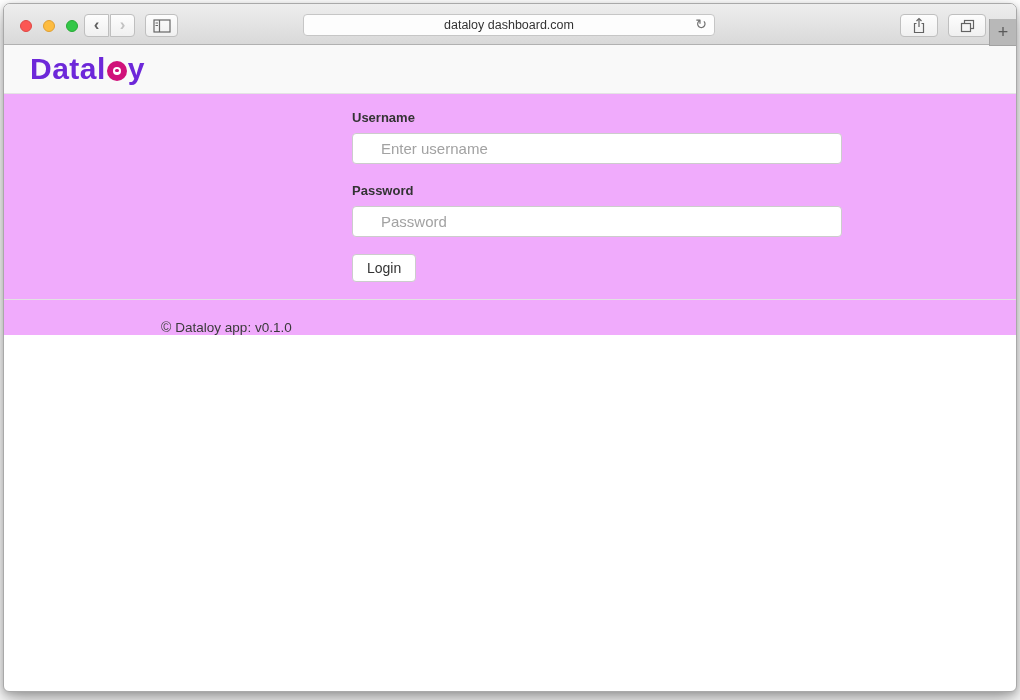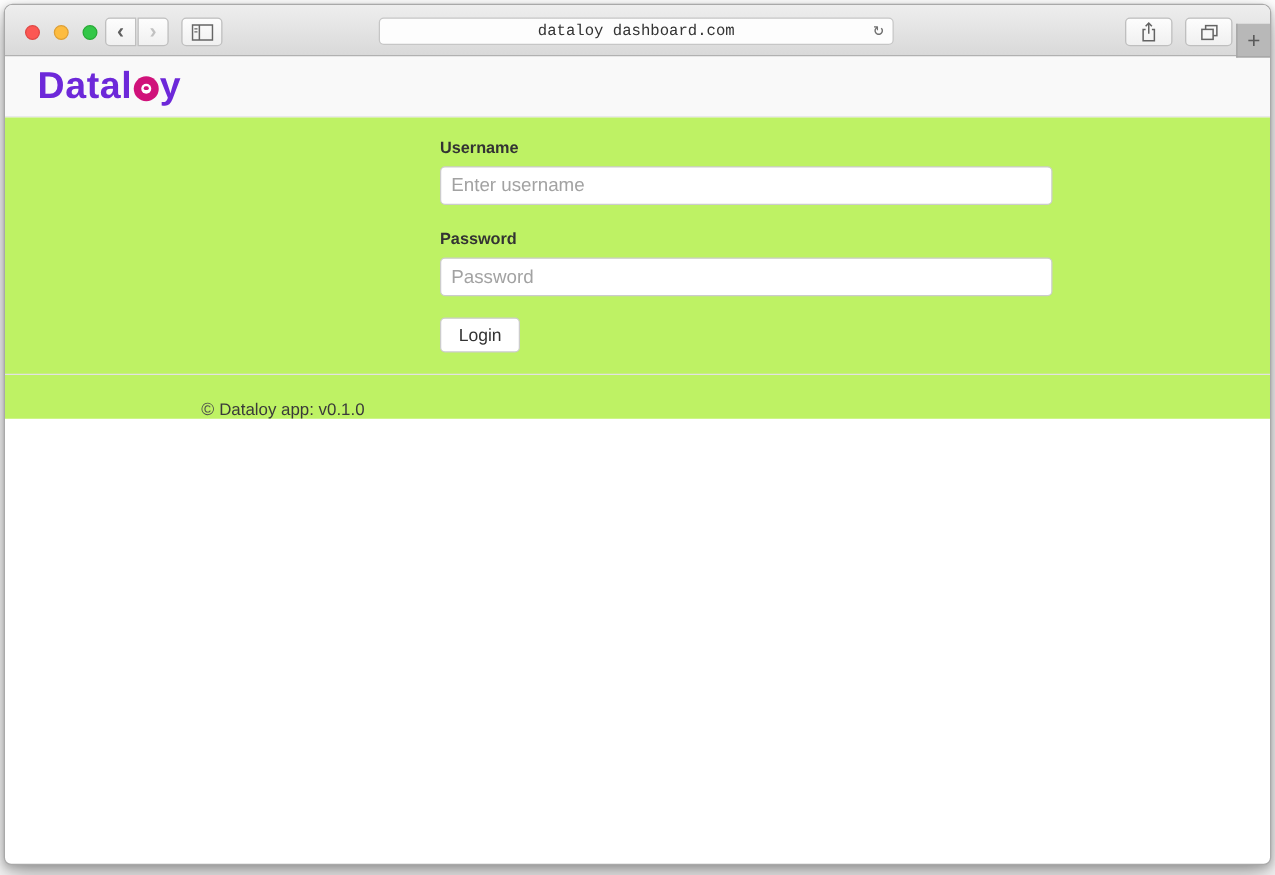--- a/index.html
+++ b/index.html
@@ -38,21 +38,21 @@
   .btn-forward { left:106px; width:25px; border-radius:0 4px 4px 0; color:#c2c2c2; }
   .btn-sidebar { left:141px; width:33px; }
   .btn-share   { left:896px; width:38px; }
   .btn-tabs    { left:944px; width:38px; }
   .nav-glyph { font-size:17px; line-height:1; font-weight:bold; transform:translateY(-1px); }
 
   .url-field {
     position:absolute; left:299px; top:10px; width:412px; height:22px;
     background:#fdfdfd; border:1px solid #c6c6c6; border-radius:4px;
     display:flex; align-items:center; justify-content:center;
-    font-size:12.5px; color:#333;font-family:Liberation Mono, monospace;
+    font-size:12.5px; color:#333;
   }
   .refresh { position:absolute; right:7px; top:1px; font-size:14px; color:#707070; }
 
   .new-tab {
     position:absolute; right:0; top:15px; width:27px; height:27px;
     background:#b8b8b8; border-left:1px solid #a2a2a2; border-bottom:1px solid #a2a2a2;
     display:flex; align-items:center; justify-content:center;
     font-size:18px; color:#5a5a5a;
   }
 
@@ -63,27 +63,27 @@
   }
   .logo { display:flex; align-items:center; color:#6d28d9;
           font-size:30px; font-weight:bold; letter-spacing:.5px; }
   .logo-o { width:20px; height:20px; border-radius:50%; background:#d0127a;
             display:inline-flex; align-items:center; justify-content:center;
             margin:3px 1px 0 1px; }
   .logo-o-inner { width:8px; height:8px; border-radius:50%; background:#fff;
             display:inline-flex; align-items:center; justify-content:center; }
   .logo-o-dot { width:3.5px; height:3.5px; border-radius:50%; background:#d0127a; }
 
-  .content { background:#bef264; }
+  .content { background:#f0abfc; }
   .form-col { margin-left:348px; width:490px; padding-top:16px; }
   .field-label { font-size:13px; font-weight:bold; color:#333; display:block; }
   .text-input {
     margin-top:8px; width:490px; height:31px;
     border:1px solid #ccc; border-radius:4px;
-    padding:0 8px; font-size:15px; color:#444;
+    padding:0 28px; font-size:15px; color:#444;
     font-family:"Liberation Sans", sans-serif;
     outline:none; display:block; background:#fff;
   }
   .text-input::placeholder { color:#a2a2a2; opacity:1; }
   .gap { height:19px; }
   .login-btn {
     margin-top:17px; height:28px; padding:0 14px;
     background:#fff; border:1px solid #ccc; border-radius:4px;
     font-size:14px; color:#333; font-family:"Liberation Sans", sans-serif;
     cursor:pointer;

